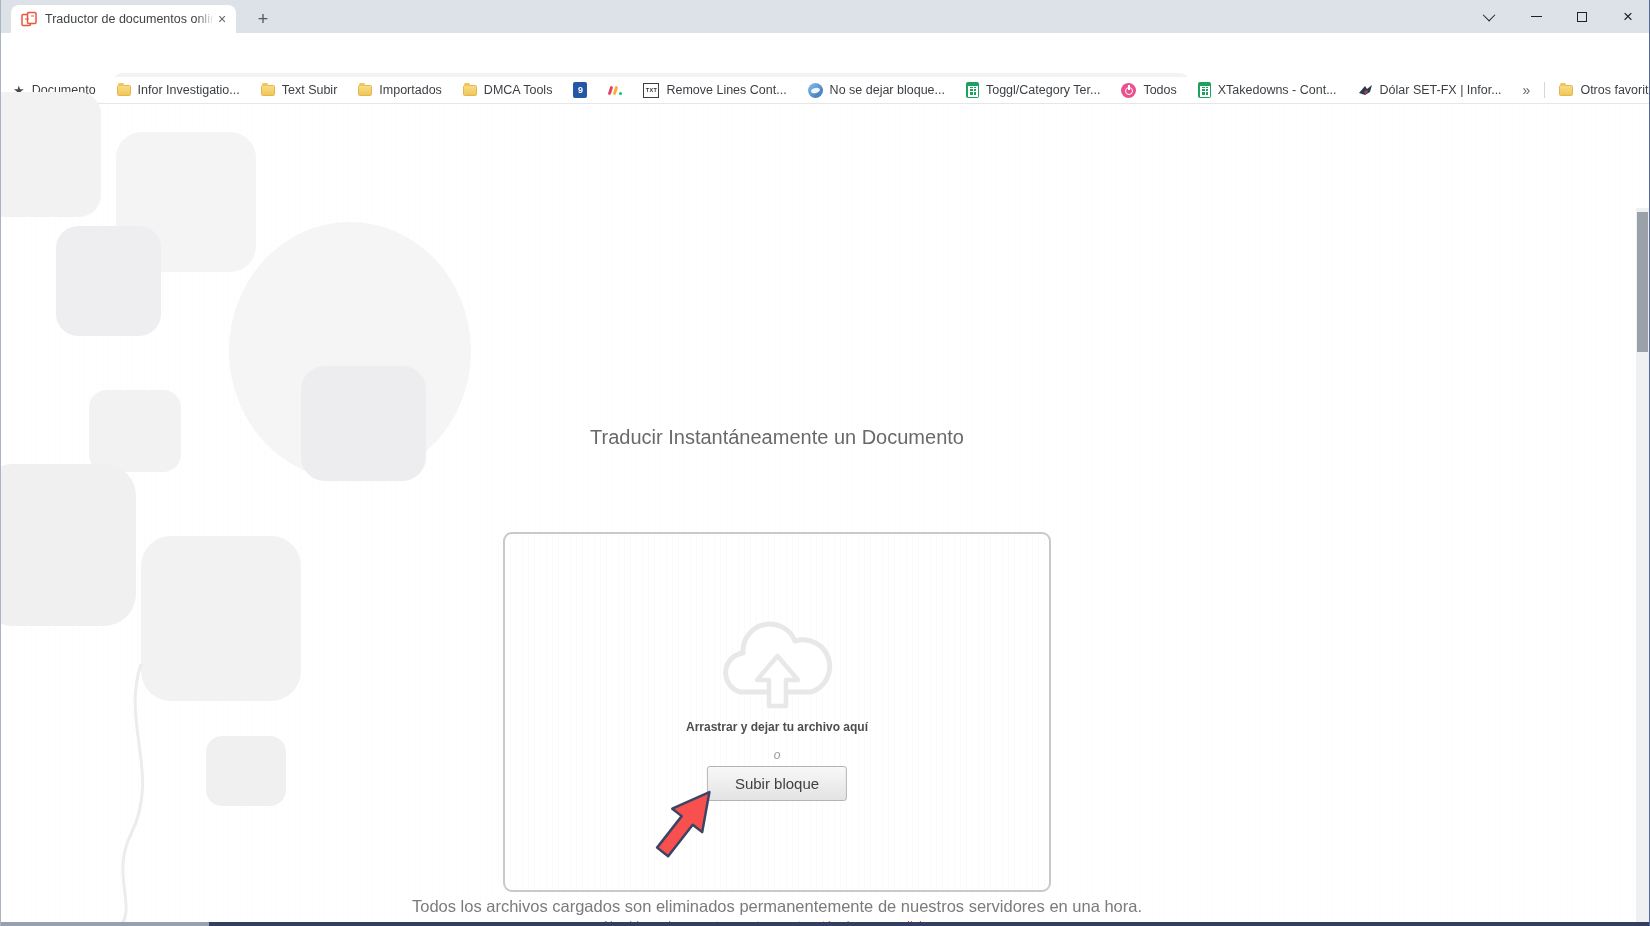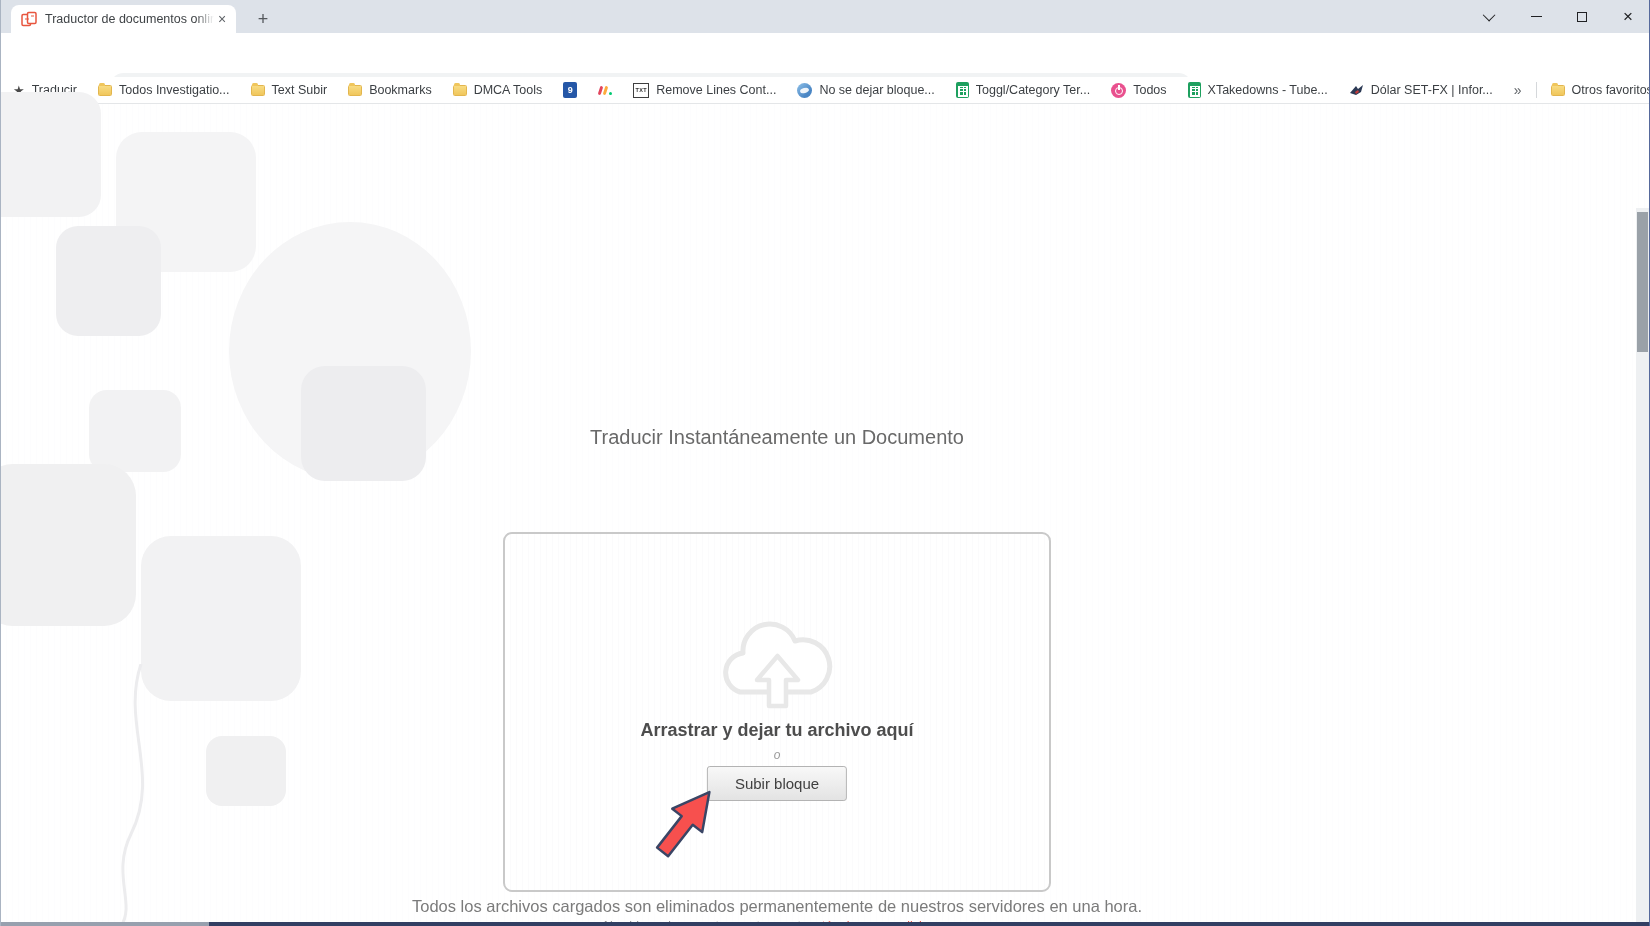--- a/index.html
+++ b/index.html
@@ -105,21 +105,21 @@
   #content { position:absolute; left:0; top:104px; width:100%; height:822px;
              background:repeating-linear-gradient(90deg, #ffffff 0 5px, #fdfdfe 5px 6px);padding-left:48px; }
   .blob { position:absolute; background:#f2f2f3; }
   #page-title { position:absolute; left:776px; top:322px; transform:translateX(-50%);
              font-size:20px; color:#696969; white-space:nowrap; }
   #dropzone { position:absolute; left:502px; top:428px; width:548px; height:360px;
              border:2px solid #c9c9c9; border-radius:9px;
              background:repeating-linear-gradient(90deg, #ffffff 0 5px, #fbfbfc 5px 6px); }
   #cloud { position:absolute; left:709px; top:508px; }
   #dz-heading { position:absolute; left:776px; top:616px; transform:translateX(-50%);
-             font-size:18px; font-weight:bold; color:#4d4d4d; white-space:nowrap; }
+             font-size:12px; font-weight:bold; color:#4d4d4d; white-space:nowrap; }
   #dz-or { position:absolute; left:776px; top:644px; transform:translateX(-50%);
              font-size:12px; font-style:italic; color:#9a9a9a; }
   #upload-btn { position:absolute; left:776px; top:662px; transform:translateX(-50%);
              background:linear-gradient(#f8f8f8,#e3e3e3); border:1px solid #b3b3b3; border-radius:3px;
              padding:8px 27px; font-size:15px; color:#3f3f3f; font-family:"Liberation Sans", sans-serif;
              white-space:nowrap; cursor:pointer; }
   #red-arrow { position:absolute; left:638px; top:668px; }
   #notice1 { position:absolute; left:776px; top:793px; transform:translateX(-50%);
              font-size:16.5px; color:#7b7b7b; white-space:nowrap; }
   #notice2 { position:absolute; left:776px; top:815px; transform:translateX(-50%);
@@ -267,33 +267,33 @@
         </div>
       <div class="ext">
           <span class="dots">⋮</span>
         </div>
     </div>
   </div>
 
   <div id="bmbar">
     <div class="bm">
       <span class="bm-star">★</span>
-      <span class="lbl">Traducir</span>
+      <span class="lbl">Documento</span>
     </div>
     <div class="bm">
       <span class="folder"></span>
-      <span class="lbl">Todos Investigatio...</span>
+      <span class="lbl">Infor Investigatio...</span>
     </div>
     <div class="bm">
       <span class="folder"></span>
       <span class="lbl">Text Subir</span>
     </div>
     <div class="bm">
       <span class="folder"></span>
-      <span class="lbl">Bookmarks</span>
+      <span class="lbl">Importados</span>
     </div>
     <div class="bm">
       <span class="folder"></span>
       <span class="lbl">DMCA Tools</span>
     </div>
     <div class="bm">
       <span class="fav-blue9">9</span>
     </div>
     <div class="bm">
       <span class="fav-amark">
@@ -313,21 +313,21 @@
     <div class="bm">
       <span class="fav-sheet"></span>
       <span class="lbl">Toggl/Category Ter...</span>
     </div>
     <div class="bm">
       <span class="fav-toggl"></span>
       <span class="lbl">Todos</span>
     </div>
     <div class="bm">
       <span class="fav-sheet"></span>
-      <span class="lbl">XTakedowns - Tube...</span>
+      <span class="lbl">XTakedowns - Cont...</span>
     </div>
     <div class="bm">
       <svg width="15" height="14" viewBox="0 0 15 14">
         <path d="M1 10 7 3l2 3 5-4-2 7-5 3z" fill="#2c3a55"></path>
           <path d="M6 9l3-2 1 2-3 2z" fill="#c33b3b"></path>
       </svg>
       <span class="lbl">Dólar SET-FX | Infor...</span>
     </div>
     <div class="bm-right">
       <span class="bm-chev">»</span>

